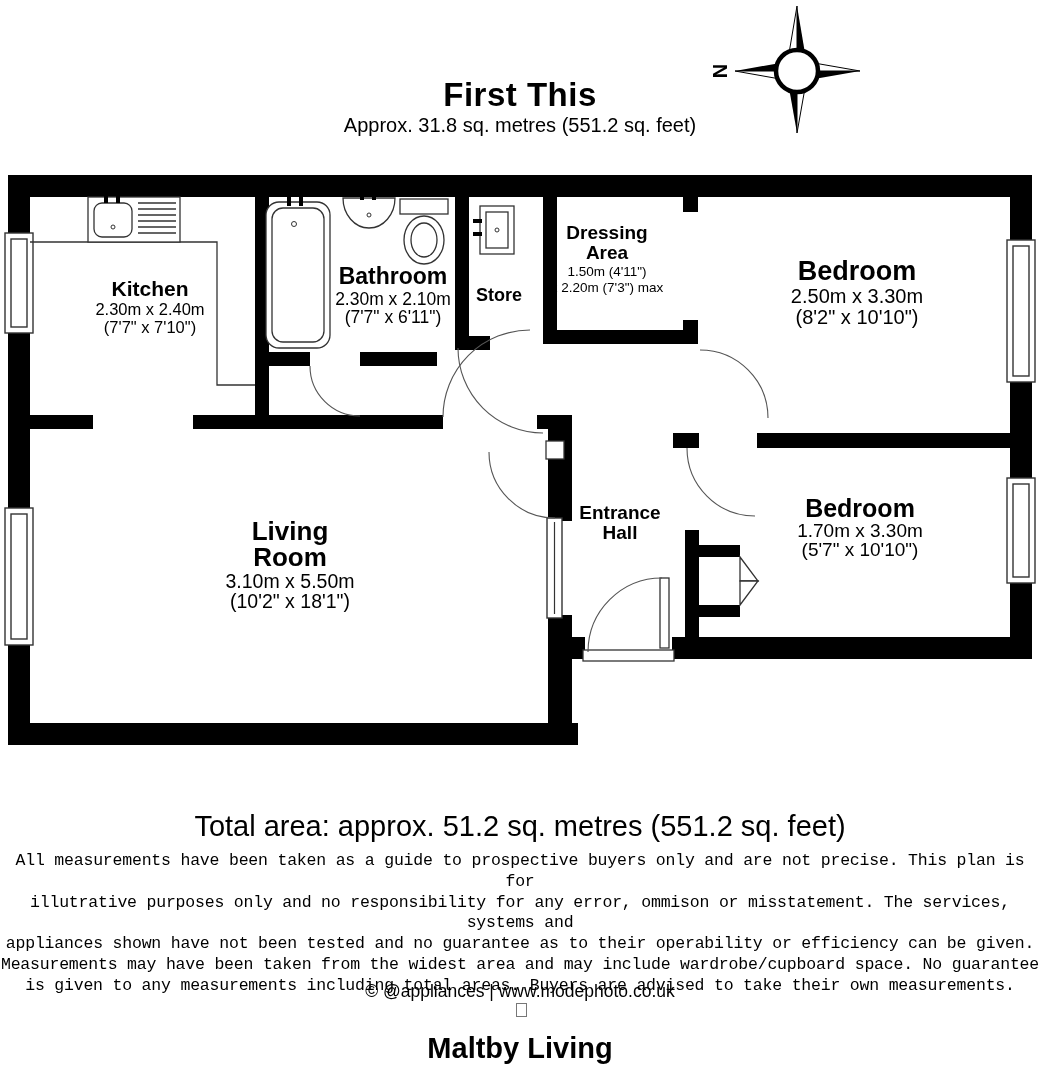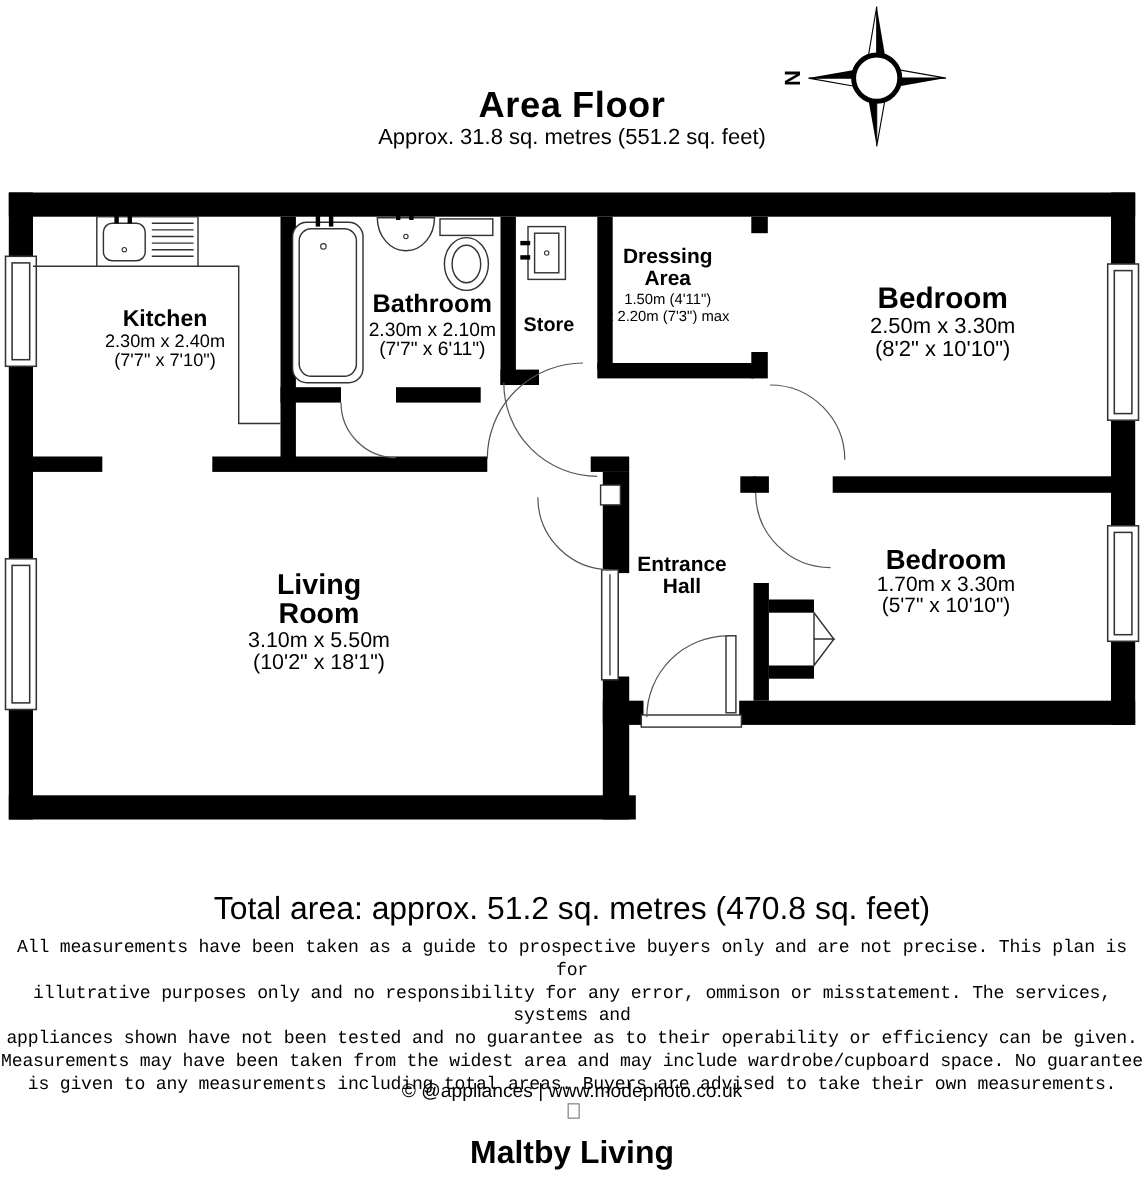--- a/index.html
+++ b/index.html
@@ -18,21 +18,21 @@
   .rname{font-weight:bold;}
   .wall{fill:#000;}
   .fix{fill:#fff;stroke:#333;stroke-width:1.3;}
   .thin{fill:none;stroke:#333;stroke-width:1.3;}
   .arc{fill:none;stroke:#555;stroke-width:1.1;}
   .winframe{fill:#fff;stroke:#333;stroke-width:1.4;}
 </style>
 </head>
 <body>
 
-<div class="abs" id="title">Area Floor</div>
+<div class="abs" id="title">First This</div>
 <div class="abs" id="subtitle">Approx. 31.8 sq. metres (551.2 sq. feet)</div>
 
 <svg width="1040" height="1072" viewBox="0 0 1040 1072">
 
   <g>
     <polygon points="735,71 797,60 797,71" fill="#000"></polygon>
     <polygon points="735,71 797,82 797,71" fill="#fff" stroke="#000" stroke-width="1"></polygon>
     <polygon points="797,6 808,71 797,71" fill="#000"></polygon>
     <polygon points="797,6 786,71 797,71" fill="#fff" stroke="#000" stroke-width="1"></polygon>
     <polygon points="860,71 797,82 797,71" fill="#000"></polygon>
@@ -177,21 +177,21 @@
       <text x="290" y="588" font-size="19.5">3.10m x 5.50m</text>
       <text x="290" y="608" font-size="19.5">(10'2" x 18'1")</text>
     </g>
     <g>
       <text class="rname" x="620" y="519" font-size="19">Entrance</text>
       <text class="rname" x="620" y="539" font-size="19">Hall</text>
     </g>
   </g>
 </svg>
 
-<div class="abs" id="total-area">Total area: approx. 51.2 sq. metres (470.8 sq. feet)</div>
+<div class="abs" id="total-area">Total area: approx. 51.2 sq. metres (551.2 sq. feet)</div>
 <div class="abs" id="disclaimer">All measurements have been taken as a guide to prospective buyers only and are not precise. This plan is for
 illutrative purposes only and no responsibility for any error, ommison or misstatement. The services, systems and
 appliances shown have not been tested and no guarantee as to their operability or efficiency can be given.
 Measurements may have been taken from the widest area and may include wardrobe/cupboard space. No guarantee
 is given to any measurements including total areas. Buyers are advised to take their own measurements.</div>
 <div class="abs" id="credit">© @appliances | www.modephoto.co.uk</div>
 <div class="abs" id="produced"><span class="tofu"></span></div>
 <div class="abs" id="address">Maltby Living</div>
 
 </body></html>

